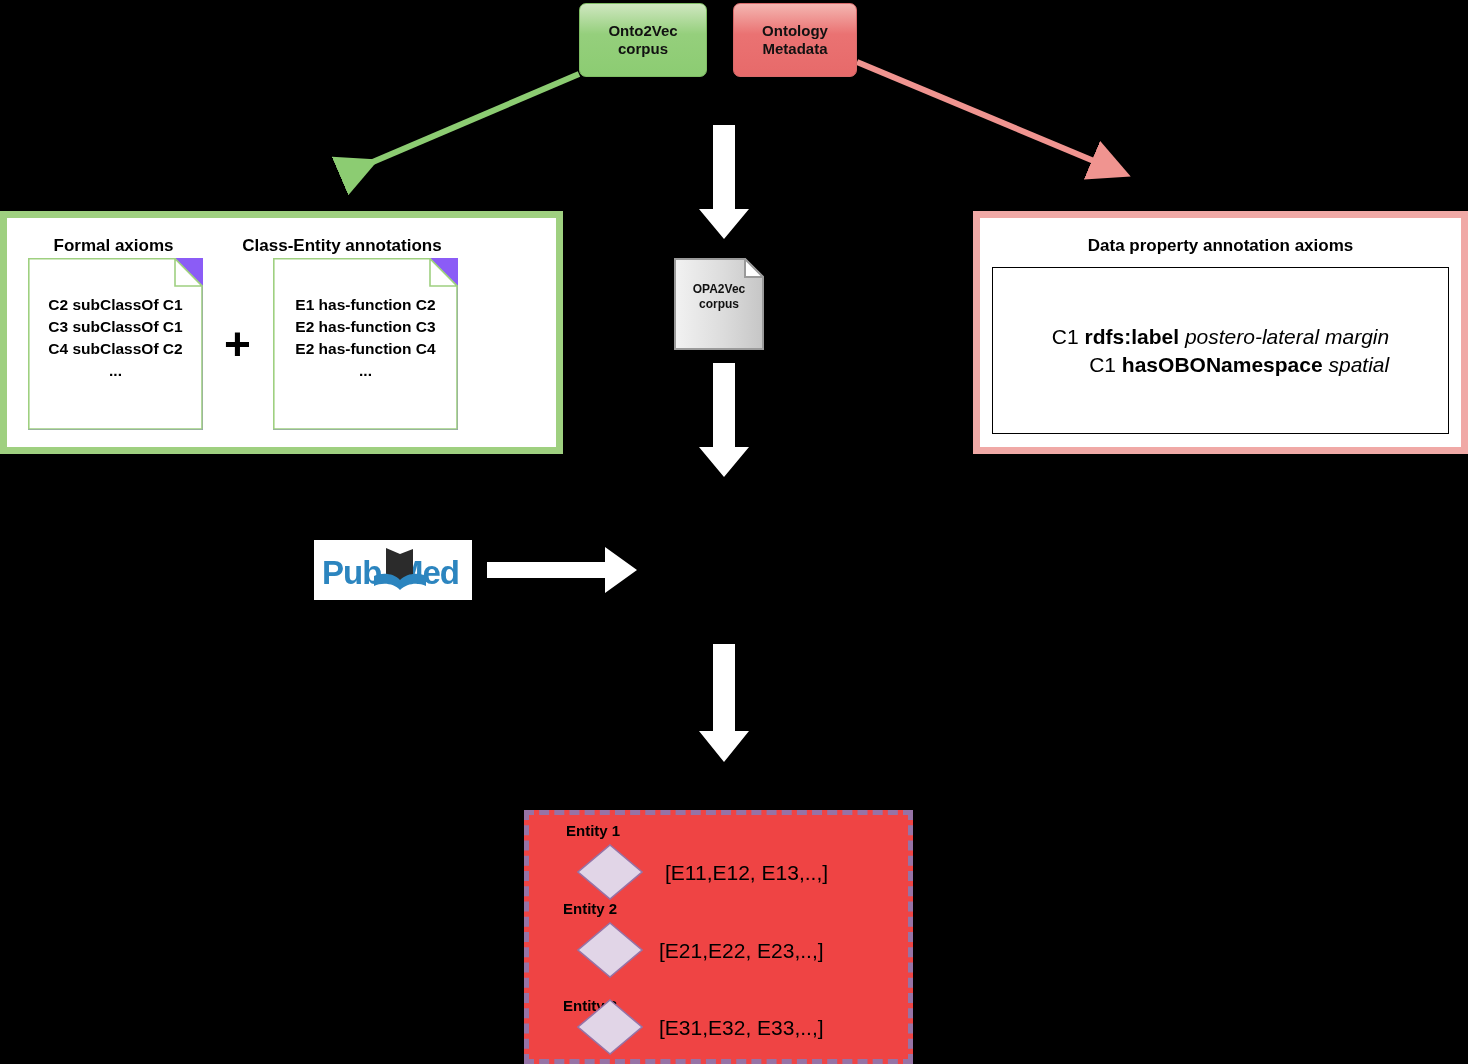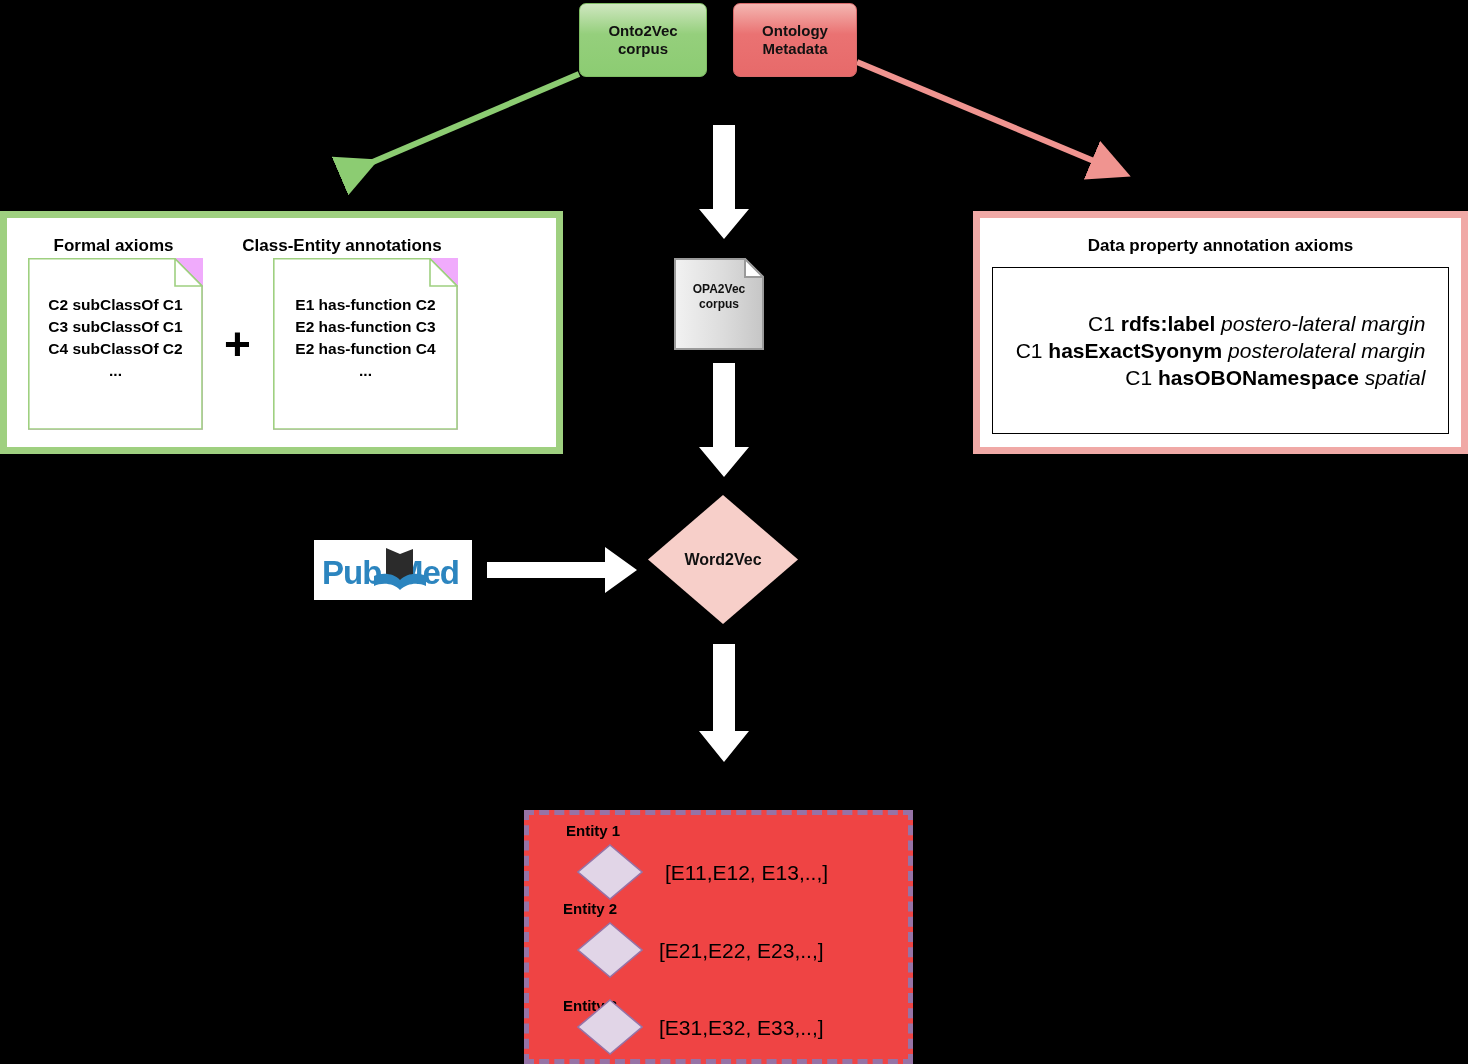--- a/index.html
+++ b/index.html
@@ -37,21 +37,21 @@
     left:0px;top:211px;width:563px;height:243px;
     background:#ffffff;
     border:7px solid #9fd080;
     box-sizing:border-box;
   }
   .panel-title{
     font-weight:bold;font-size:17px;color:#000;text-align:center;
   }
   .note{
     position:absolute;
-    background:#f0abfc;
+    background:#8b5cf6;
     box-sizing:border-box;
   }
   .note .body{
     position:absolute;left:0;right:0;top:36px;
     text-align:center;
     font-weight:bold;font-size:15.5px;color:#000;line-height:1.42;
   }
   
   .note svg{position:absolute;left:0;top:0;}
 
@@ -215,25 +215,20 @@
 
     <div id="dp-inner">
       <div id="dp-lines">
         <div>
           <span>C1</span>
           <span class="b">rdfs:label</span>
           <span class="i">postero-lateral margin</span>
         </div>
         <div>
           <span>C1</span>
-          <span class="b">hasExactSyonym</span>
-          <span class="i">posterolateral margin</span>
-        </div>
-        <div>
-          <span>C1</span>
           <span class="b">hasOBONamespace</span>
           <span class="i">spatial</span>
         </div>
       </div>
     </div>
   </div>
 
   <div class="abs" id="opa-doc">
     <svg width="90" height="92" viewBox="0 0 90 92">
       <defs>
@@ -259,26 +254,20 @@
       <text x="82" y="44" font-family="Liberation Sans, sans-serif" font-size="33" font-weight="bold" fill="#2C85BF" letter-spacing="-1">Med</text>
       <g>
         <path d="M72,8 L86,14 L86,46 L72,41 Z" fill="#2b2b2b"></path>
         <path d="M86,14 L99,9 L99,40 L86,46 Z" fill="#2b2b2b"></path>
         <path d="M60,36 C68,32 80,33 86,40 L86,50 C80,43 68,42 60,46 Z" fill="#2C85BF"></path>
         <path d="M86,40 C93,33 104,32 112,36 L112,46 C104,42 93,43 86,50 Z" fill="#2C85BF"></path>
       </g>
     </svg>
   </div>
 
-  <div class="abs" id="word2vec">
-    <svg width="150" height="129" viewBox="0 0 150 129">
-      <polygon points="75,0 150,64.5 75,129 0,64.5" fill="#F7CFC9"></polygon>
-    </svg>
-    <div class="label">Word2Vec</div>
-  </div>
 
   <div class="abs" id="entities-panel">
 
     <div class="entity-label" style="left:37px;top:7px;">Entity 1</div>
     <svg class="entity-diamond" style="left:48px;top:29px;width:66px;height:56px;" viewBox="0 0 66 56">
       <polygon points="33,1 65,28 33,55 1,28" fill="#E1D5E7" stroke="#9673A6" stroke-width="1.6"></polygon>
     </svg>
     <div class="entity-vec" style="left:136px;top:46px;">[E11,E12, E13,..,]</div>
 
     <div class="entity-label" style="left:34px;top:85px;">Entity 2</div>

